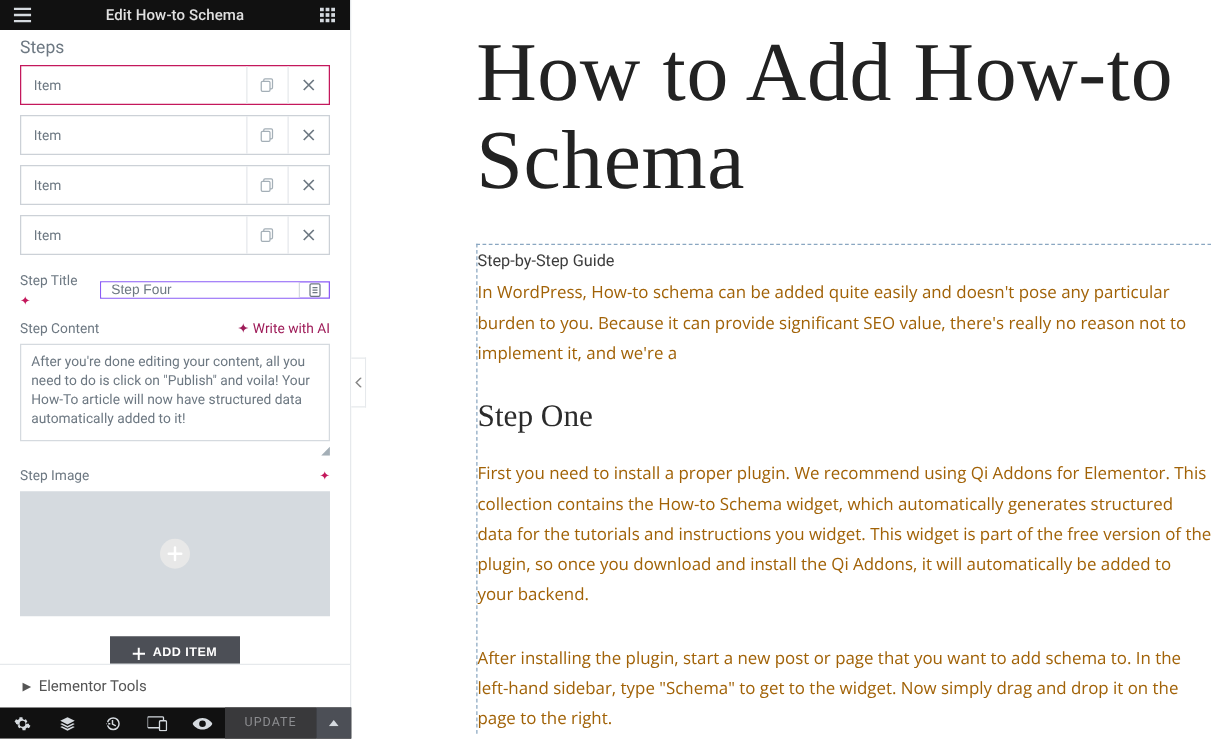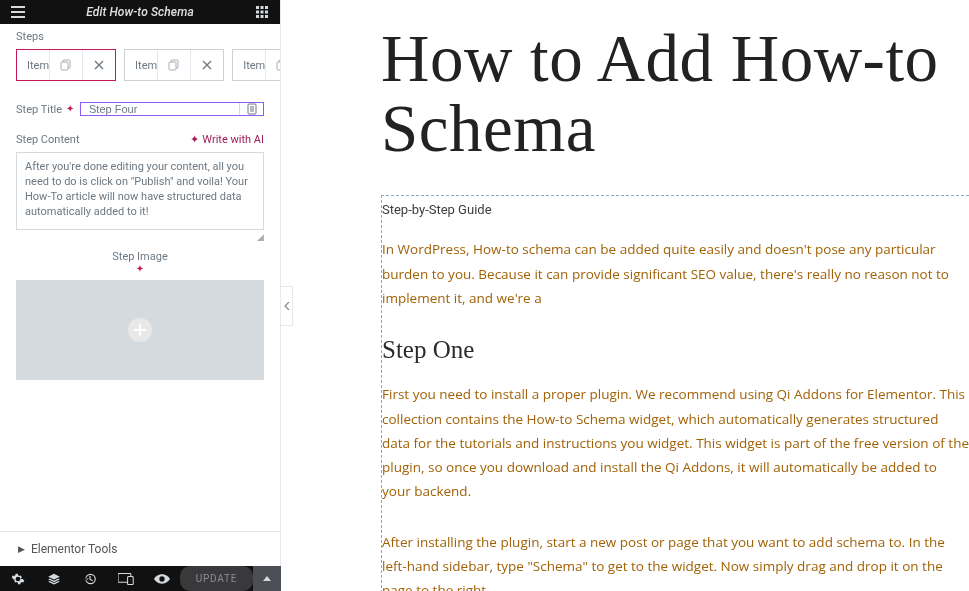--- a/index.html
+++ b/index.html
@@ -1,72 +1,72 @@
 <!DOCTYPE html>
 <html><head>
 <meta charset="utf-8">
 <style>
 * { margin: 0; padding: 0; box-sizing: border-box; }
 body { font-family: Roboto, -apple-system, BlinkMacSystemFont, "Segoe UI", sans-serif; overflow: hidden; width: 969px; height: 591px; position: relative; background: #fff; }
 
 
 .panel { width: 281px; height: 591px; background: #fff; border-right: 1px solid #e6e9ec; float: left; position: relative; }
-.panel-header { background: #111; color: #d5dadf; height: 24px; display: flex; align-items: center; position: relative; margin-bottom:6px;font-style:italic; }
+.panel-header { background: #111; color: #d5dadf; height: 24px; display: flex; align-items: center; position: relative; margin-bottom:6px; }
 .panel-header-menu { width: 36px; display: flex; align-items: center; justify-content: center; color: #d5dadf; font-size: 15px; }
 .panel-header-title { color: #e0e0e0; font-size: 12px; font-weight: 500; flex: 1; text-align: center; letter-spacing: .1px; }
 .panel-header-apps { width: 36px; display: flex; align-items: center; justify-content: center; color: #d5dadf; font-size: 14px; }
 
 .panel-content { padding: 0 16px 0 16px; height: 530px; overflow-y: hidden; }
-.section-label { font-size: 11px; color: #6d7882; font-weight: 400; margin-bottom: 6px; }
-
-.items-list { display: flex; flex-direction: row; gap: 8px; margin-bottom: 12px; }
+.section-label { font-size: 14px; color: #6d7882; font-weight: 400; margin-bottom: 6px; }
+
+.items-list { display: flex; flex-direction: column; gap: 8px; margin-bottom: 12px; }
 .item-row { display: flex; height: 32px; border: 1px solid #ccd1d7; background: #fff; }
 .item-row.selected { border: 1px solid #c4185c; }
 .item-text { flex: 1; display: flex; align-items: center; padding-left: 10px; font-size: 11px; color: #6d7882; }
 .item-action { width: 33px; border-left: 1px solid #e5e8ec; display: flex; align-items: center; justify-content: center; color: #a4afb7; font-size: 12px; }
 .item-row.selected .item-action { border-left-color: #e6e9ec; }
 
 .field-row { display: flex; align-items: center; height: 32px; margin-bottom: 8px; }
-.field-label { font-size: 11px; color: #6d7882; width: 116px; display: flex; align-items: flex-start; gap: 4px; }
+.field-label { font-size: 11px; color: #6d7882; width: 116px; display: flex; align-items: flex-start; gap: 4px; flex-direction: column; }
 .ai-glyph { color: #c4185c; font-size: 10px; }
 .field-input-wrap { flex: 1; display: flex; height: 14px; border: 1px solid #8b5cf6; }
 .field-input { flex: 1; border: none; font-size: 11px; padding: 0 8px; color: #6d7882; background: #fff; outline: none; }
 .field-input-icon { width: 24px; border-left: 1px solid #d5dadf; display: flex; align-items: center; justify-content: center; font-size: 10px; color: #6d7882; }
 
 .content-label-row { display: flex; justify-content: space-between; align-items: flex-end; margin-bottom: 6px; }
 .content-label { font-size: 11px; color: #6d7882; }
 .write-ai { font-size: 11px; color: #9e1c59; display: flex; align-items: center; gap: 3px; }
 
 .content-textarea { width: 100%; height: 78px; border: 1px solid #d5dadf; font-size: 11px; color: #6d7882; padding: 7px 8px; font-family: inherit; resize: none; line-height: 1.35; margin-bottom: 2px; }
 .textarea-resize { text-align: right; font-size: 9px; color: #a4afb7; margin-bottom: 8px; margin-top:-4px; }
 
-.img-label-row { display: flex; justify-content: space-between; align-items: center; margin-bottom: 6px; flex-direction: column; }
+.img-label-row { display: flex; justify-content: space-between; align-items: center; margin-bottom: 6px; }
 .img-placeholder { width: 100%; height: 100px; background: #d5dadf; display: flex; align-items: center; justify-content: center; margin-bottom: 16px; }
 .img-plus { width: 24px; height: 24px; border-radius: 50%; background: #e8e8e8; display: flex; align-items: center; justify-content: center; color: #fff; font-size: 16px; }
 
 .add-item-btn { display: flex; align-items: center; justify-content: center; gap: 6px; background: #4c4f56; color: #fff; font-size: 10px; font-weight: 600; letter-spacing: .4px; padding: 8px 18px; margin: 0 auto 14px; border: none; width: fit-content; }
 
 .devtools-row { font-size: 12px; color: #555; padding: 10px 2px; border-top: 1px solid #e6e9ec; display: flex; align-items: center; position:absolute; bottom:25px; width:100%; background:#fff; padding-left:18px;}
 .devtools-chev { font-size: 9px; margin-right:6px; transform: rotate(0deg); display:inline-block; }
 
 
 .bottom-bar { position: absolute; bottom: 0; left: 0; width: 281px; height: 25px; background: #111; display: flex; align-items: center; }
 .bottom-cell { width: 36px; height: 100%; display: flex; align-items: center; justify-content: center; color: #d5dadf; font-size: 12px; }
-.bottom-update { flex: 1; display: flex; align-items: center; justify-content: center; background: #39393b; color: #8c8d90; font-size: 10px; letter-spacing: .8px; text-align: center; height:100%;border-radius:10px; }
+.bottom-update { flex: 1; display: flex; align-items: center; justify-content: center; background: #39393b; color: #8c8d90; font-size: 10px; letter-spacing: .8px; text-align: center; height:100%; }
 .bottom-caret { width: 28px; background: #4c4f56; color: #d5dadf; display: flex; align-items: center; justify-content: center; font-size: 10px; height:100%; }
 
 
 .collapse-handle { position: absolute; left: 281px; top: 286px; width: 12px; height: 40px; background: #fff; border: 1px solid #e6e9ec; border-left: none; display: flex; align-items: center; justify-content: center; font-size: 9px; color: #888; }
 
 
 .preview { margin-left: 293px; width: 676px; height: 591px; background: #fff; padding-left: 88px; padding-top: 24px; position: relative; }
 .article-title { font-family: "Times New Roman", Georgia, serif; font-size: 67px; font-weight: 400; line-height: 1.04; letter-spacing: .5px; color: #222; margin-bottom: 32px; }
 
 .schema-box { border: 1px dashed #8aa7c1; border-right: none; border-bottom: none; padding: 6px 0 0 0; }
-.schema-subtitle { font-size: 13px; color: #3d3d3d; margin-bottom: 20px; }
+.schema-subtitle { font-size: 13px; color: #3d3d3d; margin-bottom: 4px; }
 .schema-intro, .step-body { font-family: "Open Sans", Roboto, sans-serif; font-size: 13.5px; color: #a16207; line-height: 1.8; margin-bottom: 26px; }
 .step-title { font-family: "Times New Roman", Georgia, serif; font-size: 25px; color: #2b2b2b; margin-bottom: 18px; }
 
 
 svg { display: block; }
 </style>
 </head>
 <body>
 
 <div class="panel">
@@ -189,20 +189,26 @@
       <span class="ai-glyph">✦</span>
     </div>
     <div class="img-placeholder">
       <div class="img-plus">
         <svg width="14" height="14" viewBox="0 0 14 14">
             <path d="M7 2v10M2 7h10" stroke="#fff" stroke-width="2" stroke-linecap="round"></path>
           </svg>
       </div>
     </div>
 
+    <button class="add-item-btn">
+      <svg width="10" height="10" viewBox="0 0 10 10">
+          <path d="M5 0v10M0 5h10" stroke="#fff" stroke-width="1.6"></path>
+        </svg>
+      <span>ADD ITEM</span>
+    </button>
 
   </div>
 
   <div class="devtools-row">
     <span class="devtools-chev">▶</span>
     <span>Elementor Tools</span>
   </div>
 
   <div class="bottom-bar">
     <div class="bottom-cell">

